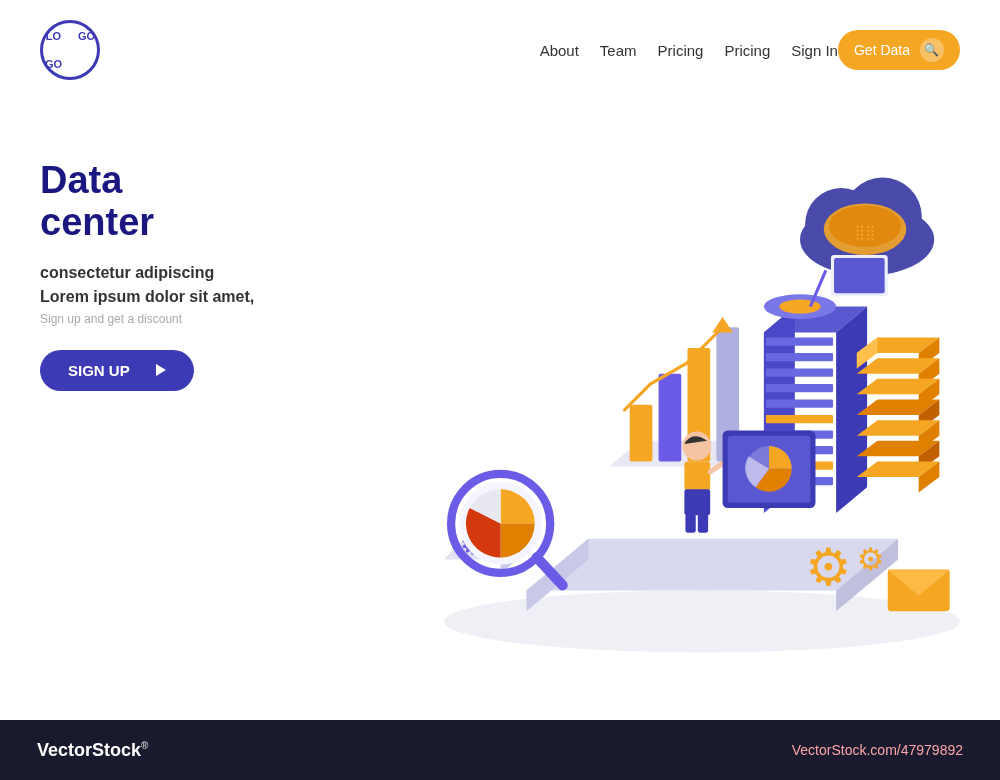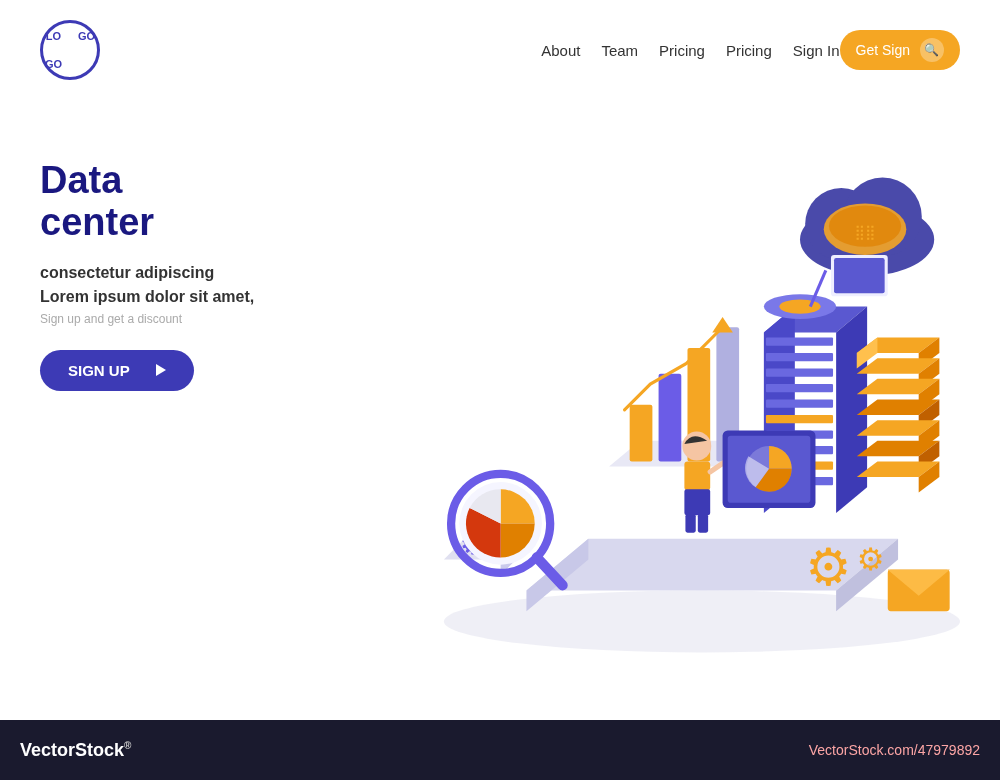--- a/index.html
+++ b/index.html
@@ -132,21 +132,21 @@
       position: relative;
     }
 
     
     .footer {
       background: #1a1a2e;
       height: 60px;
       display: flex;
       align-items: center;
       justify-content: space-between;
-      padding: 0 20px;
+      padding: 0 37px;
     }
     .footer-brand {
       color: #fff;
       font-size: 18px;
       font-weight: bold;
     }
     .footer-brand sup {
       font-size: 10px;
       color: #ccc;
     }
@@ -179,21 +179,21 @@
 
   <nav>
     <a href="#">About</a>
     <a href="#">Team</a>
     <a href="#">Pricing</a>
     <a href="#">Pricing</a>
     <a href="#">Sign In</a>
   </nav>
 
   <div class="search-bar">
-    <span>Get Sign</span>
+    <span>Get Data</span>
     <div class="search-icon-btn">🔍</div>
   </div>
 </header>
 
 <div class="main">
 
   <div class="left">
     <h1 class="page-title">
       <span>Data</span><br>
       <span>center</span>

